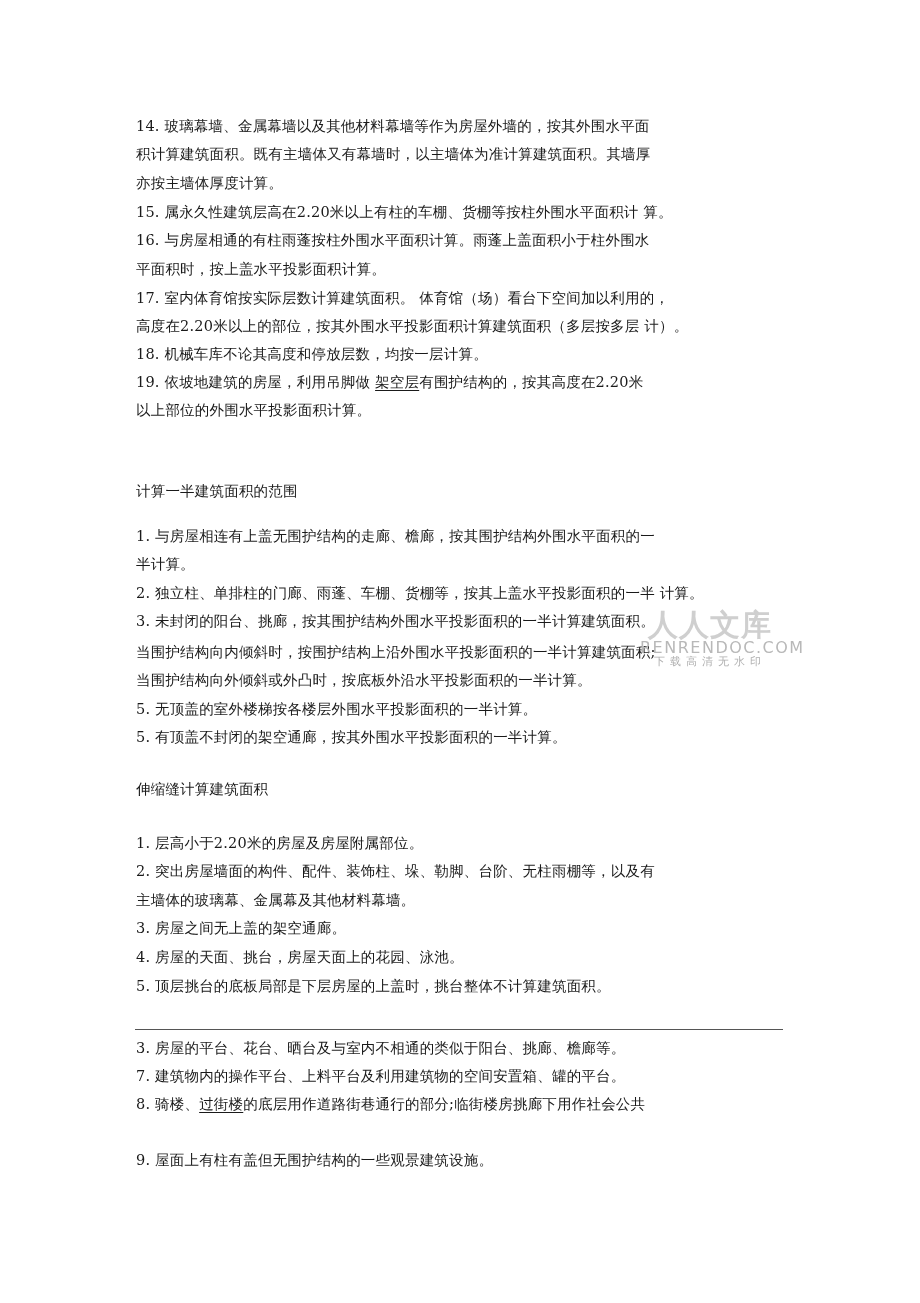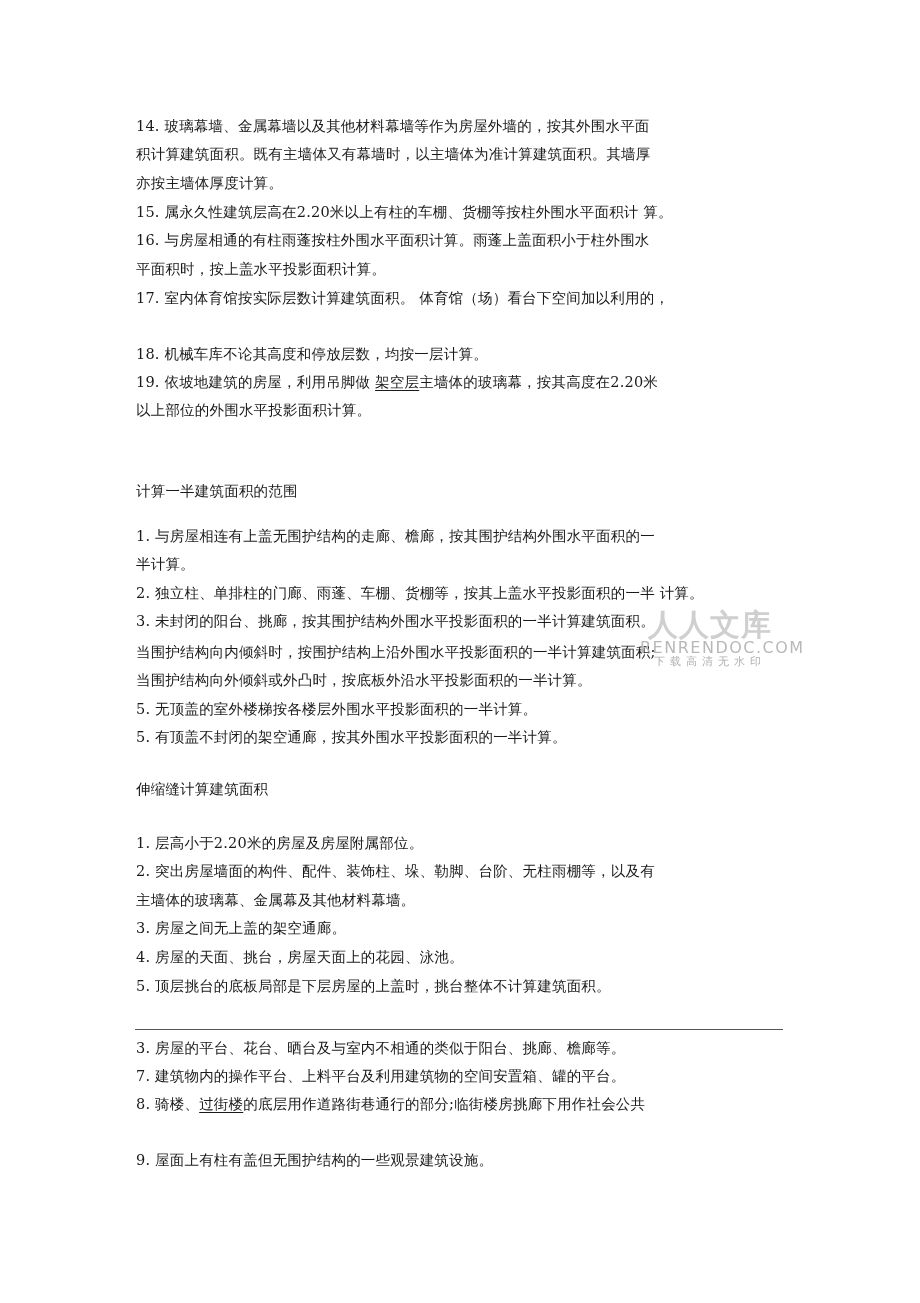--- a/index.html
+++ b/index.html
@@ -82,23 +82,24 @@
 
 <div class="page">
 
   <div class="line" style="top:116px">14. 玻璃幕墙、金属幕墙以及其他材料幕墙等作为房屋外墙的，按其外围水平面</div>
   <div class="line" style="top:144px">积计算建筑面积。既有主墙体又有幕墙时，以主墙体为准计算建筑面积。其墙厚</div>
   <div class="line" style="top:173px">亦按主墙体厚度计算。</div>
   <div class="line" style="top:202px">15. 属永久性建筑层高在2.20米以上有柱的车棚、货棚等按柱外围水平面积计  算。</div>
   <div class="line" style="top:230px">16. 与房屋相通的有柱雨蓬按柱外围水平面积计算。雨蓬上盖面积小于柱外围水</div>
   <div class="line" style="top:259px">平面积时，按上盖水平投影面积计算。</div>
   <div class="line" style="top:288px">17. 室内体育馆按实际层数计算建筑面积。 体育馆（场）看台下空间加以利用的，</div>
+  <div class="line" style="top:316px">高度在2.20米以上的部位，按其外围水平投影面积计算建筑面积（多层按多层  计）。</div>
   <div class="line" style="top:344px">18. 机械车库不论其高度和停放层数，均按一层计算。</div>
   <div class="line" style="top:372px">
-    <span>19. 依坡地建筑的房屋，利用吊脚做 </span><span class="u">架空层</span><span>主墙体的玻璃幕，按其高度在2.20米</span>
+    <span>19. 依坡地建筑的房屋，利用吊脚做 </span><span class="u">架空层</span><span>有围护结构的，按其高度在2.20米</span>
   </div>
   <div class="line" style="top:400px">以上部位的外围水平投影面积计算。</div>
 
   <div class="line heading" style="top:481px">计算一半建筑面积的范围</div>
   <div class="line" style="top:526px">1. 与房屋相连有上盖无围护结构的走廊、檐廊，按其围护结构外围水平面积的一</div>
   <div class="line" style="top:554px">半计算。</div>
   <div class="line" style="top:583px">2. 独立柱、单排柱的门廊、雨蓬、车棚、货棚等，按其上盖水平投影面积的一半  计算。</div>
   <div class="line" style="top:611px">3. 未封闭的阳台、挑廊，按其围护结构外围水平投影面积的一半计算建筑面积。</div>
   <div class="line" style="top:670px">当围护结构向外倾斜或外凸时，按底板外沿水平投影面积的一半计算。</div>
   <div class="line" style="top:642px">当围护结构向内倾斜时，按围护结构上沿外围水平投影面积的一半计算建筑面积;</div>

